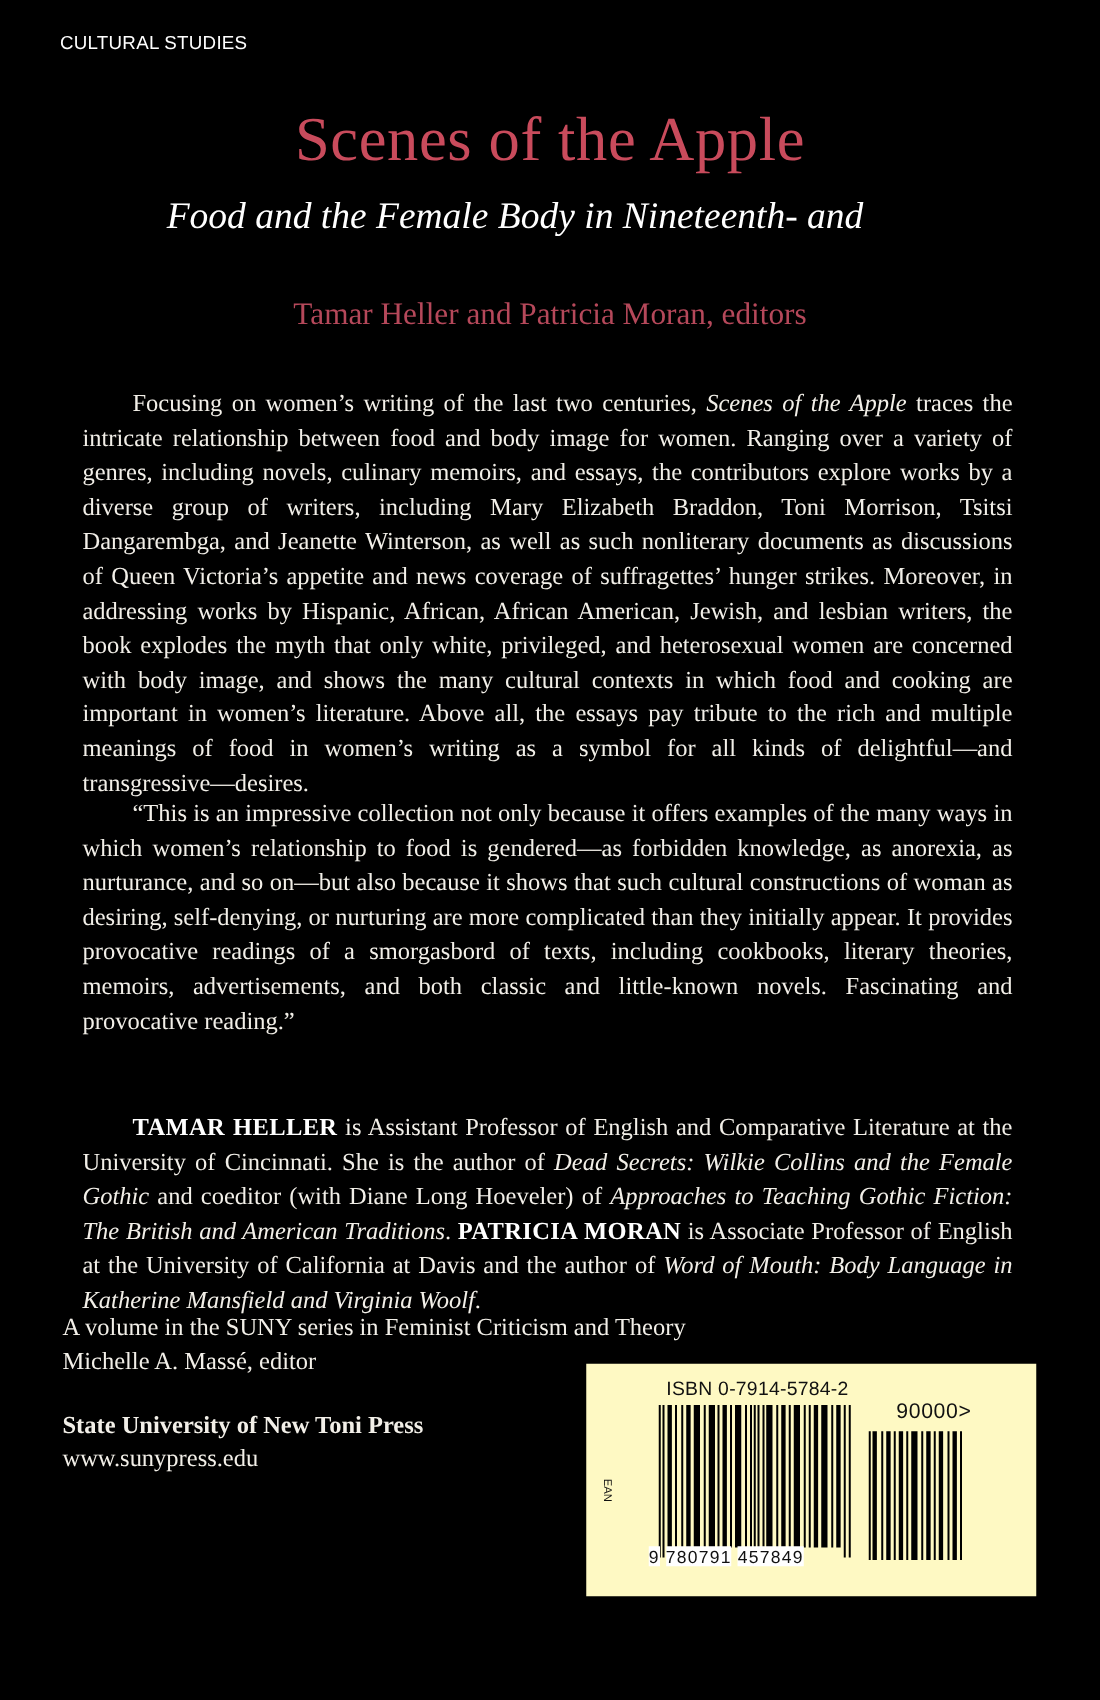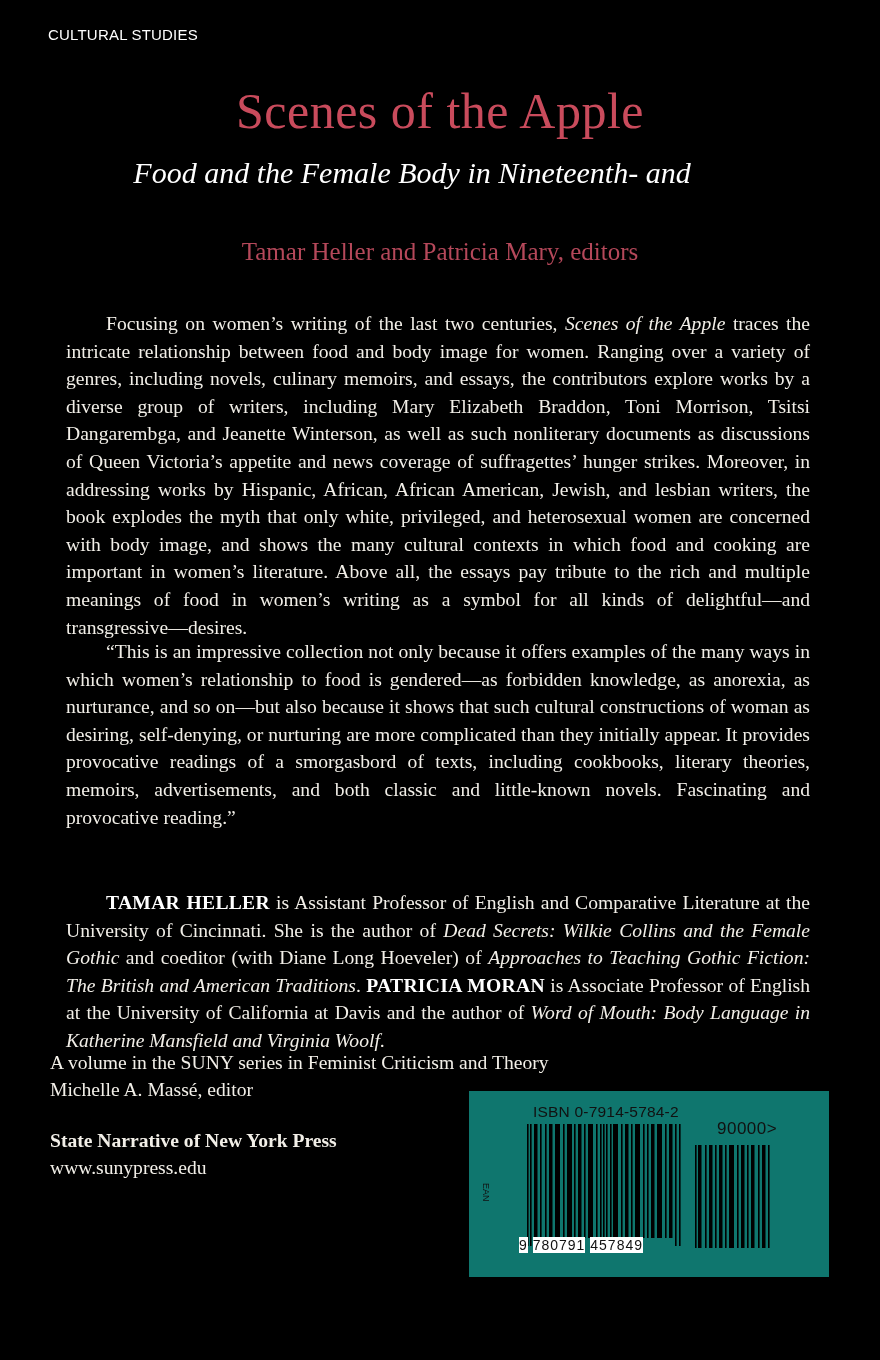--- a/index.html
+++ b/index.html
@@ -108,21 +108,21 @@
       line-height: 27px;
       color: #f2efe8;
     }
     .publisher .pub-name { font-weight: bold; }
     .barcode-box {
       position: absolute;
       left: 469px;
       top: 1091px;
       width: 360px;
       height: 186px;
-      background: #0f766e;
+      background: #fef9c3;
     }
     .barcode-box svg { position: absolute; left: 0; top: 0; }
     .isbn-text {
       position: absolute;
       left: 64px;
       top: 12px;
       font-family: "Liberation Sans", "DejaVu Sans", sans-serif;
       font-size: 15.5px;
       color: #111;
       letter-spacing: 0.2px;
@@ -164,41 +164,41 @@
 <div>
 
   <div class="category">CULTURAL STUDIES</div>
 
   <h1 class="title">Scenes of the Apple</h1>
 
   <h2 class="subtitle">
     <span>Food and the Female Body in Nineteenth- and</span><br>
   </h2>
 
-  <div class="editors">Tamar Heller and Patricia Mary, editors</div>
+  <div class="editors">Tamar Heller and Patricia Moran, editors</div>
 
   <div class="body-block desc">
     <p><span>Focusing on women’s writing of the last two centuries, </span><span class="em">Scenes of the Apple</span><span> traces the intricate relationship between food and body image for women. Ranging over a variety of genres, including novels, culinary memoirs, and essays, the contributors explore works by a diverse group of writers, including Mary Elizabeth Braddon, Toni Morrison, Tsitsi Dangarembga, and Jeanette Winterson, as well as such nonliterary documents as discussions of Queen Victoria’s appetite and news coverage of suffragettes’ hunger strikes. Moreover, in addressing works by Hispanic, African, African American, Jewish, and lesbian writers, the book explodes the myth that only white, privileged, and heterosexual women are concerned with body image, and shows the many cultural contexts in which food and cooking are important in women’s literature. Above all, the essays pay tribute to the rich and multiple meanings of food in women’s writing as a symbol for all kinds of delightful—and transgressive—desires.</span></p>
   </div>
 
   <div class="body-block quote">
     <p>“This is an impressive collection not only because it offers examples of the many ways in which women’s relationship to food is gendered—as forbidden knowledge, as anorexia, as nurturance, and so on—but also because it shows that such cultural constructions of woman as desiring, self-denying, or nurturing are more complicated than they initially appear. It provides provocative readings of a smorgasbord of texts, including cookbooks, literary theories, memoirs, advertisements, and both classic and little-known novels. Fascinating and provocative reading.”</p>
   </div>
 
   <div class="body-block bio">
     <p><span class="name-accent">TAMAR HELLER</span><span> is Assistant Professor of English and Comparative Literature at the University of Cincinnati. She is the author of </span><span class="em">Dead Secrets: Wilkie Collins and the Female Gothic</span><span> and coeditor (with Diane Long Hoeveler) of </span><span class="em">Approaches to Teaching Gothic Fiction: The British and American Traditions</span><span>. </span><span class="name-accent">PATRICIA MORAN</span><span> is Associate Professor of English at the University of California at Davis and the author of </span><span class="em">Word of Mouth: Body Language in Katherine Mansfield and Virginia Woolf</span><span>.</span></p>
   </div>
 
   <div class="series">
     <div>A volume in the SUNY series in Feminist Criticism and Theory</div>
     <div>Michelle A. Massé, editor</div>
   </div>
 
   <div class="publisher">
-    <div class="pub-name">State Narrative of New York Press</div>
+    <div class="pub-name">State University of New Toni Press</div>
     <div>www.sunypress.edu</div>
   </div>
 
   <div class="barcode-box">
     <svg width="360" height="186">
       <g fill="#000">
 
         <rect x="58" y="33" width="1.6" height="122"></rect>
         <rect x="61" y="33" width="1.6" height="122"></rect>
         <rect x="65" y="33" width="3.5" height="114"></rect>

